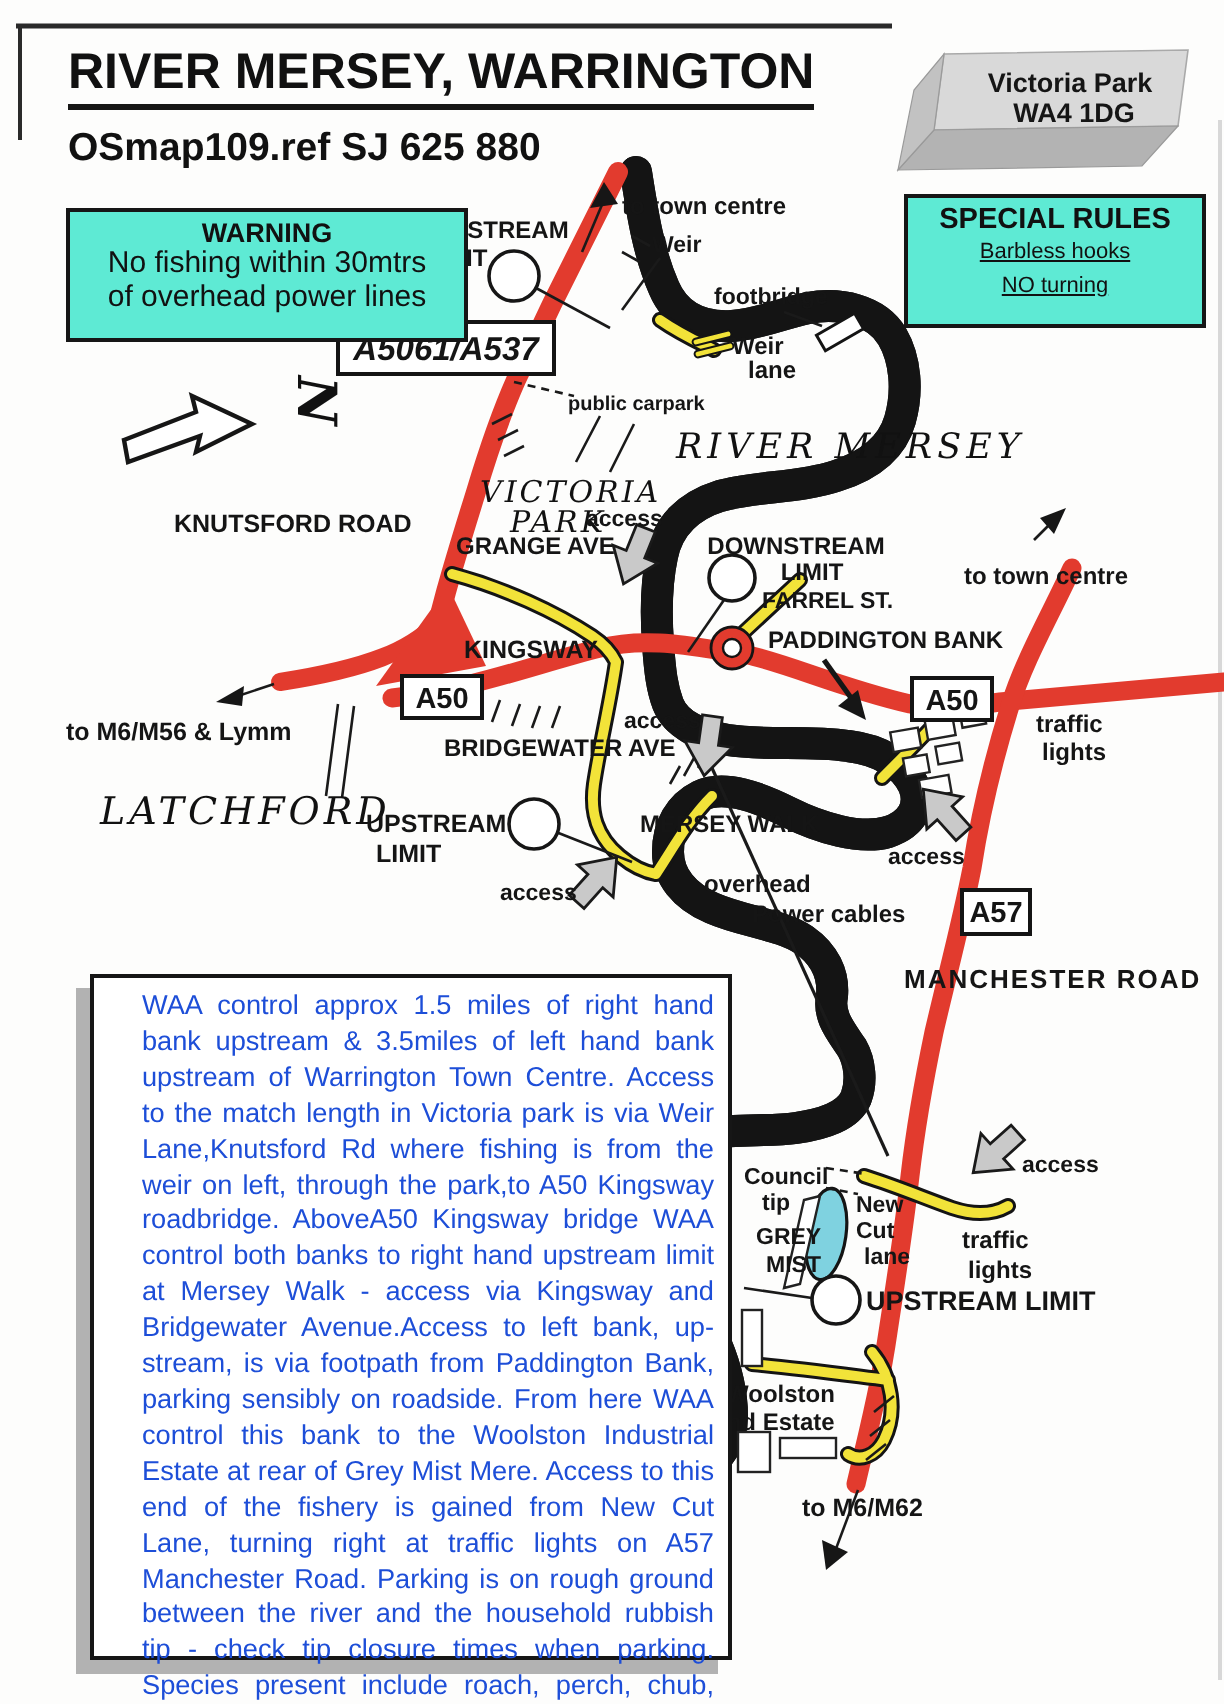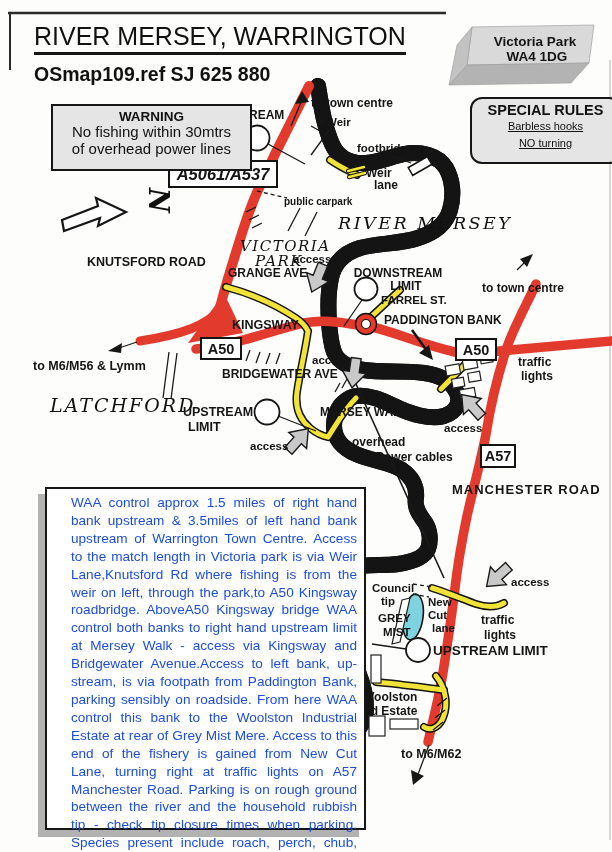--- a/index.html
+++ b/index.html
@@ -1,27 +1,27 @@
 <!DOCTYPE html>
 <html><head>
 <meta charset="utf-8">
 <style>
   html,body{margin:0;padding:0;background:#fff;}
   #page{position:relative;width:612px;height:852px;background:#fdfdfc;overflow:hidden;
         font-family:"Liberation Sans",sans-serif;color:#111;}
   
-  #title{position:absolute;left:34px;top:22px;font-size:25px;font-weight:normal;letter-spacing:0px;
+  #title{position:absolute;left:34px;top:22px;font-size:25px;font-weight:bold;letter-spacing:0px;
          border-bottom:3.5px solid #161616;padding-bottom:1px;white-space:nowrap;}
   #subtitle{position:absolute;left:34px;top:63px;font-size:19.5px;font-weight:bold;white-space:nowrap;}
   
-  .rulebox{position:absolute;border:2.5px solid #161616;background:#e5e5e5;text-align:center;margin-left:18px;}
+  .rulebox{position:absolute;border:2.5px solid #161616;background:#5eead4;text-align:center;}
   #warning{left:33px;top:104px;width:197px;height:60px;padding-top:3px;}
   #warning .bt{font-size:13.5px;font-weight:bold;}
   #warning .bl{font-size:15px;line-height:16.5px;}
-  #special{left:452px;top:97px;width:147px;height:60px;padding-top:3px;border-width:2px;border-radius:12px;}
+  #special{left:452px;top:97px;width:147px;height:60px;padding-top:3px;border-width:2px;}
   #special .bt{font-size:14.5px;font-weight:bold;}
   #special .bl{font-size:11px;line-height:17px;text-decoration:underline;}
   
   #notes{position:absolute;left:45px;top:487px;width:321px;height:343px;background:#fff;
          border:2.5px solid #161616;box-shadow:-7px 7px 0 0 #b2b2b2;box-sizing:border-box;
          padding:5px 7px 4px 24px;font-size:13.6px;line-height:17.9px;text-align:justify;color:#1d4ed8;}
   
   .ml{font-family:"Liberation Sans",sans-serif;font-weight:bold;fill:#151515;}
   .sz10{font-size:10px}.sz115{font-size:11.5px}.sz12{font-size:12px}
   .sz125{font-size:12.5px}.sz13{font-size:13px}.sz135{font-size:13.5px}.sz145{font-size:14.5px}

